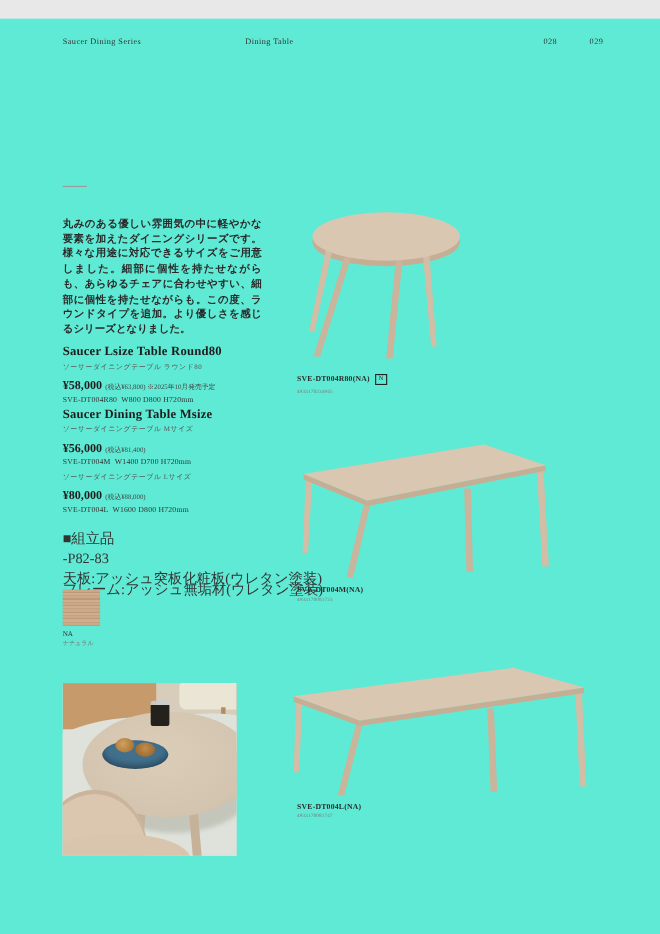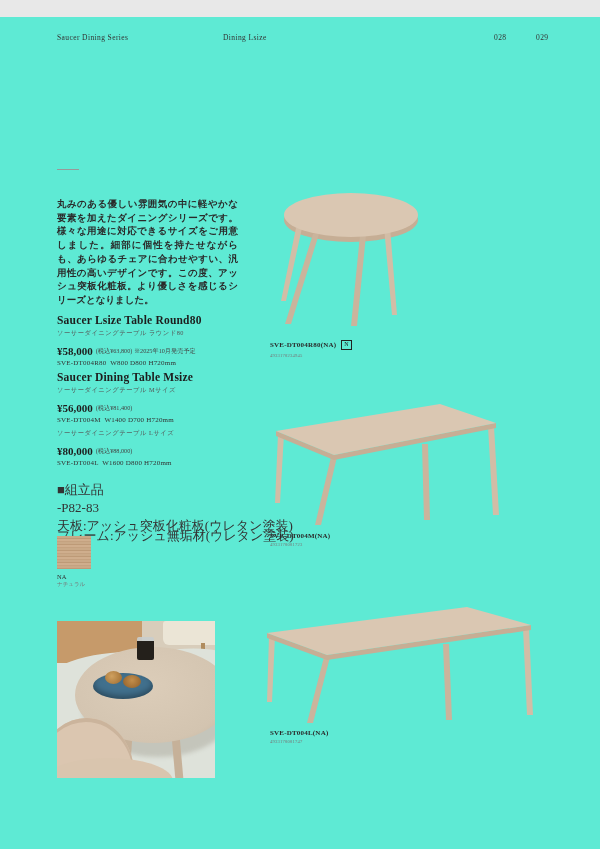--- a/index.html
+++ b/index.html
@@ -12,21 +12,21 @@
 
   
   .intro-rule{width:22px;height:1px;background:#999;}
   .intro{width:181px;font-size:9.5px;line-height:13.7px;font-weight:600;
          text-align:justify;color:#2a2a2a;font-family:"Liberation Serif","DejaVu Serif",serif;}
 
   
   .prod{width:200px;}
   .prod .t-en{font-size:11.5px;font-weight:600;letter-spacing:.2px;color:#1d1d1d;}
   .prod .t-jp{font-size:6.3px;color:#555;margin-top:3px;letter-spacing:.5px;}
-  .prod .price-row{margin-top:7px;display:flex;align-items:center;gap:3px;}
+  .prod .price-row{margin-top:7px;display:flex;align-items:flex-end;gap:3px;}
   .prod .price{font-size:11px;font-weight:600;color:#1d1d1d;}
   .prod .pnote{font-size:6.2px;color:#444;}
   .prod .spec{font-size:7px;color:#333;margin-top:2px;white-space:pre-wrap;letter-spacing:.2px;font-family:Liberation Serif, serif;}
 
   
   .notes{font-size:13px;color:#333;line-height:10px;font-family:Liberation Serif, serif;}
   .notes .asm{margin-bottom:8px;}
   .notes .pref{margin-bottom:8px;}
 
   
@@ -70,26 +70,26 @@
       transform:rotate(7deg);box-shadow:inset 0 4px 0 #cbb49c;}
   .ph-chairseat{left:-14px;bottom:-26px;width:130px;height:46px;border-radius:50%;
       background:#d9c5ae;}
 </style>
 </head>
 <body>
 
 <div class="page">
 
   <div class="abs hdr" style="left:57px;top:16px">Saucer Dining Series</div>
-  <div class="abs hdr" style="left:223px;top:16px">Dining Lsize</div>
+  <div class="abs hdr" style="left:223px;top:16px">Dining Table</div>
   <div class="abs hdr" style="left:494px;top:16px">028</div>
   <div class="abs hdr" style="left:536px;top:16px">029</div>
 
   <div class="abs intro-rule" style="left:57px;top:152px"></div>
-  <div class="abs intro" style="left:57px;top:181px">丸みのある優しい雰囲気の中に軽やかな要素を加えたダイニングシリーズです。様々な用途に対応できるサイズをご用意しました。細部に個性を持たせながらも、あらゆるチェアに合わせやすい、汎用性の高いデザインです。この度、アッシュ突板化粧板。より優しさを感じるシリーズとなりました。</div>
+  <div class="abs intro" style="left:57px;top:181px">丸みのある優しい雰囲気の中に軽やかな要素を加えたダイニングシリーズです。様々な用途に対応できるサイズをご用意しました。細部に個性を持たせながらも、あらゆるチェアに合わせやすい、細部に個性を持たせながらも。この度、ラウンドタイプを追加。より優しさを感じるシリーズとなりました。</div>
 
   <div class="abs prod" style="left:57px;top:297px">
     <div class="t-en">Saucer Lsize Table Round80</div>
     <div class="t-jp">ソーサーダイニングテーブル ラウンド80</div>
     <div class="price-row">
       <span class="price">¥58,000</span>
       <span class="pnote">(税込¥63,800) ※2025年10月発売予定</span>
     </div>
     <div class="spec">SVE-DT004R80  W800 D800 H720mm</div>
   </div>

